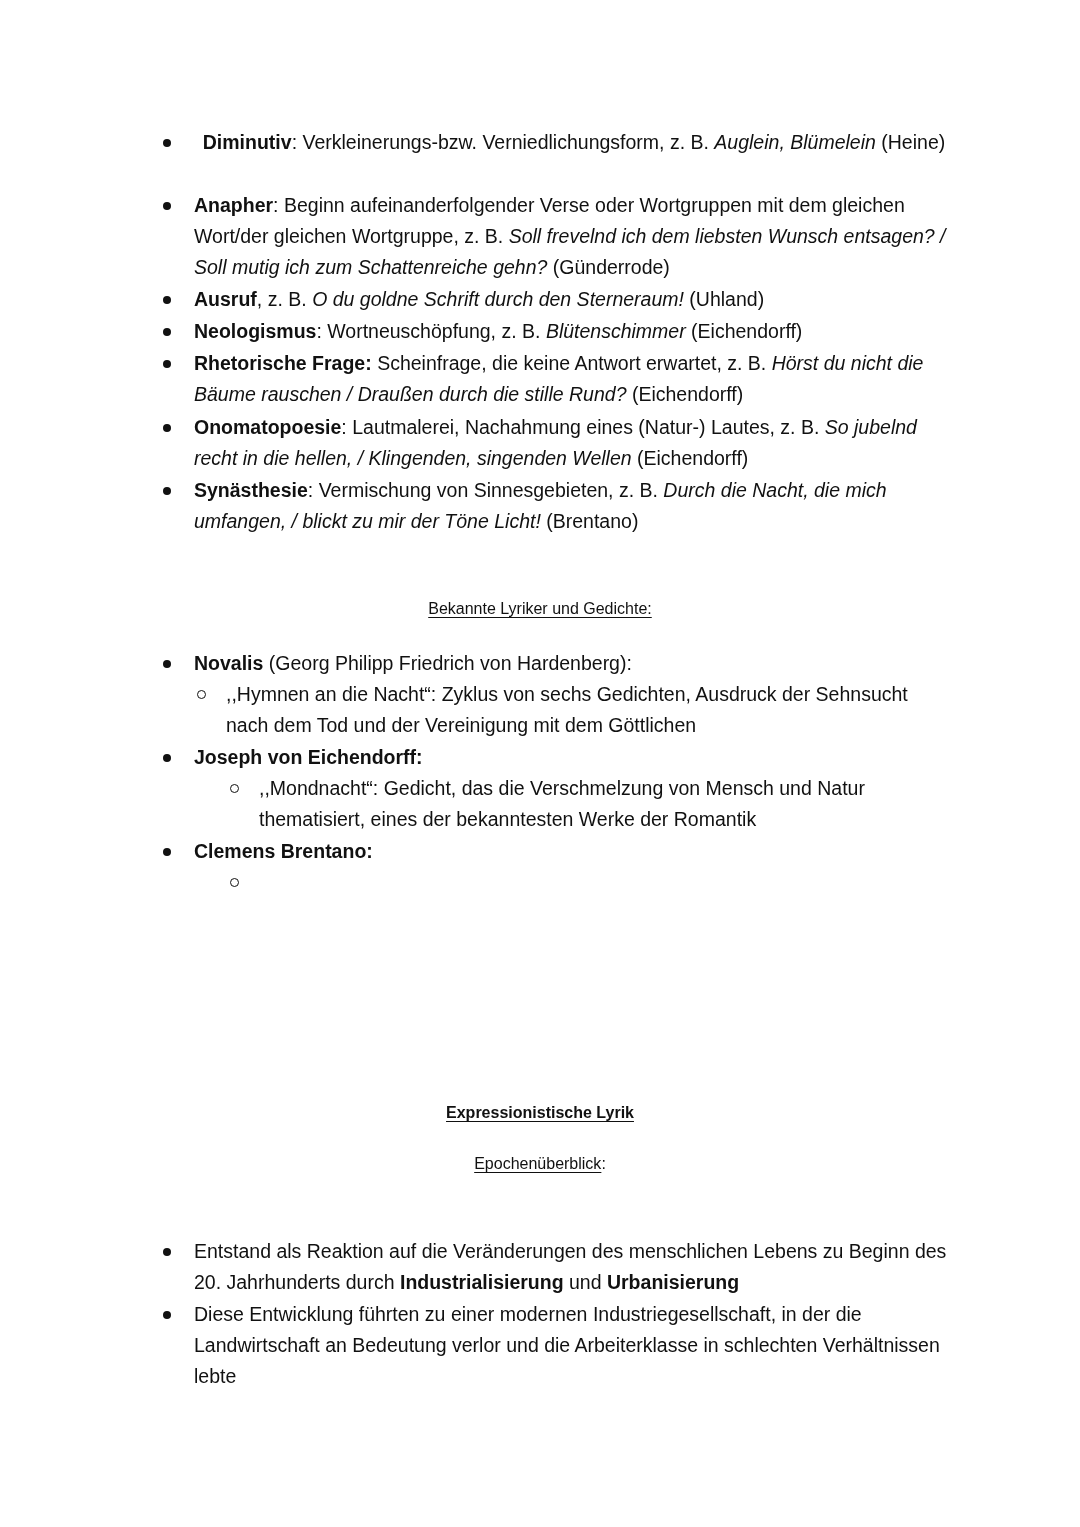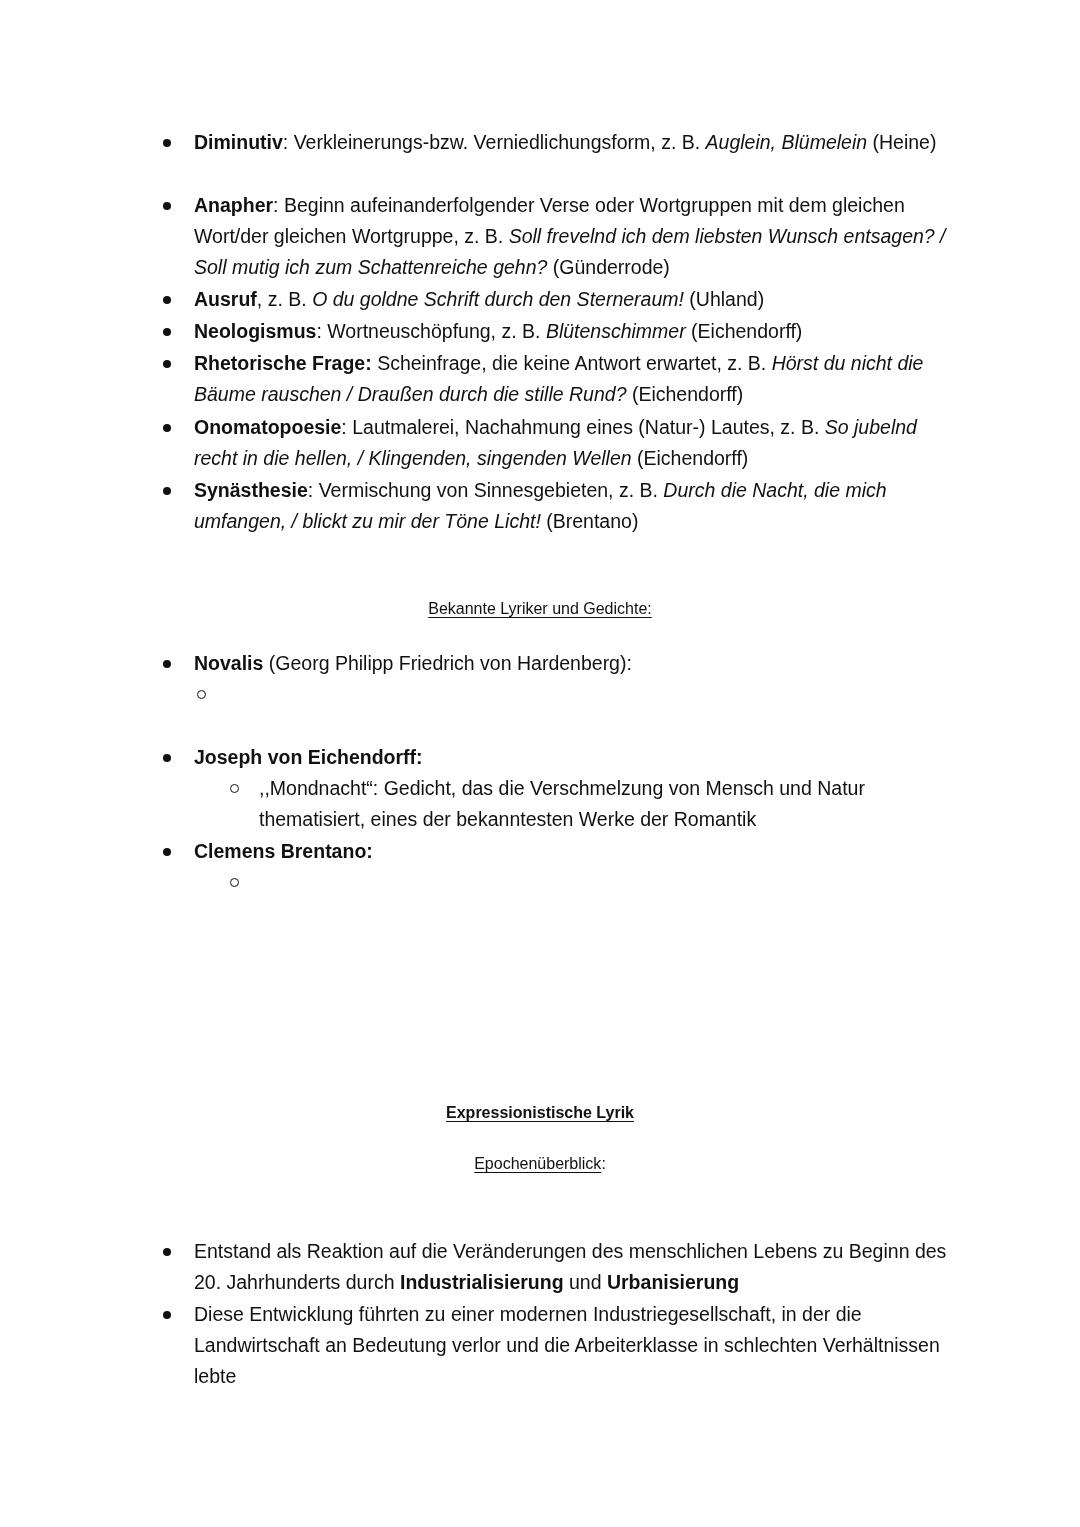--- a/index.html
+++ b/index.html
@@ -68,21 +68,21 @@
       font-size: 16px;
       font-weight: bold;
     }
     .u { text-decoration: underline; text-underline-offset: 3px; text-decoration-thickness: 1px; }
   </style>
 </head>
 <body>
 
 <div class="page">
 
-  <p class="item" style="top:127px;">
+  <p class="item" style="top:127px;text-align:center;">
     <span class="bullet"></span>
     <b>Diminutiv</b><span>:</span><span> Verkleinerungs-bzw. Verniedlichungsform, z. B. </span><i>Auglein, Blümelein</i><span> (Heine)</span>
   </p>
 
   <p class="item" style="top:190px;">
     <span class="bullet"></span>
     <b>Anapher</b><span>:</span><span> Beginn aufeinanderfolgender Verse oder Wortgruppen mit dem gleichen Wort/der gleichen Wortgruppe, z. B. </span><i>Soll frevelnd ich dem liebsten Wunsch entsagen? / Soll mutig ich zum Schattenreiche gehn?</i><span> (Günderrode)</span>
   </p>
 
   <p class="item" style="top:284px;">
@@ -113,20 +113,21 @@
   <h3 class="heading h-sub" style="top:600px;">
     <span class="u">Bekannte Lyriker und Gedichte:</span>
   </h3>
 
   <p class="item" style="top:648px;">
     <span class="bullet"></span>
     <b>Novalis</b><span> (Georg Philipp Friedrich von Hardenberg):</span>
   </p>
   <p class="item sub1" style="top:679px;">
     <span class="circle"></span>
+    <span>,,Hymnen an die Nacht“: Zyklus von sechs Gedichten, Ausdruck der Sehnsucht nach dem Tod und der Vereinigung mit dem Göttlichen</span>
   </p>
 
   <p class="item sub2" style="top:773px;">
     <span class="circle"></span>
     <span>,,Mondnacht“: Gedicht, das die Verschmelzung von Mensch und Natur thematisiert, eines der bekanntesten Werke der Romantik</span>
   </p>
   <p class="item" style="top:742px;">
     <span class="bullet"></span>
     <b>Joseph von Eichendorff:</b><span></span>
   </p>

